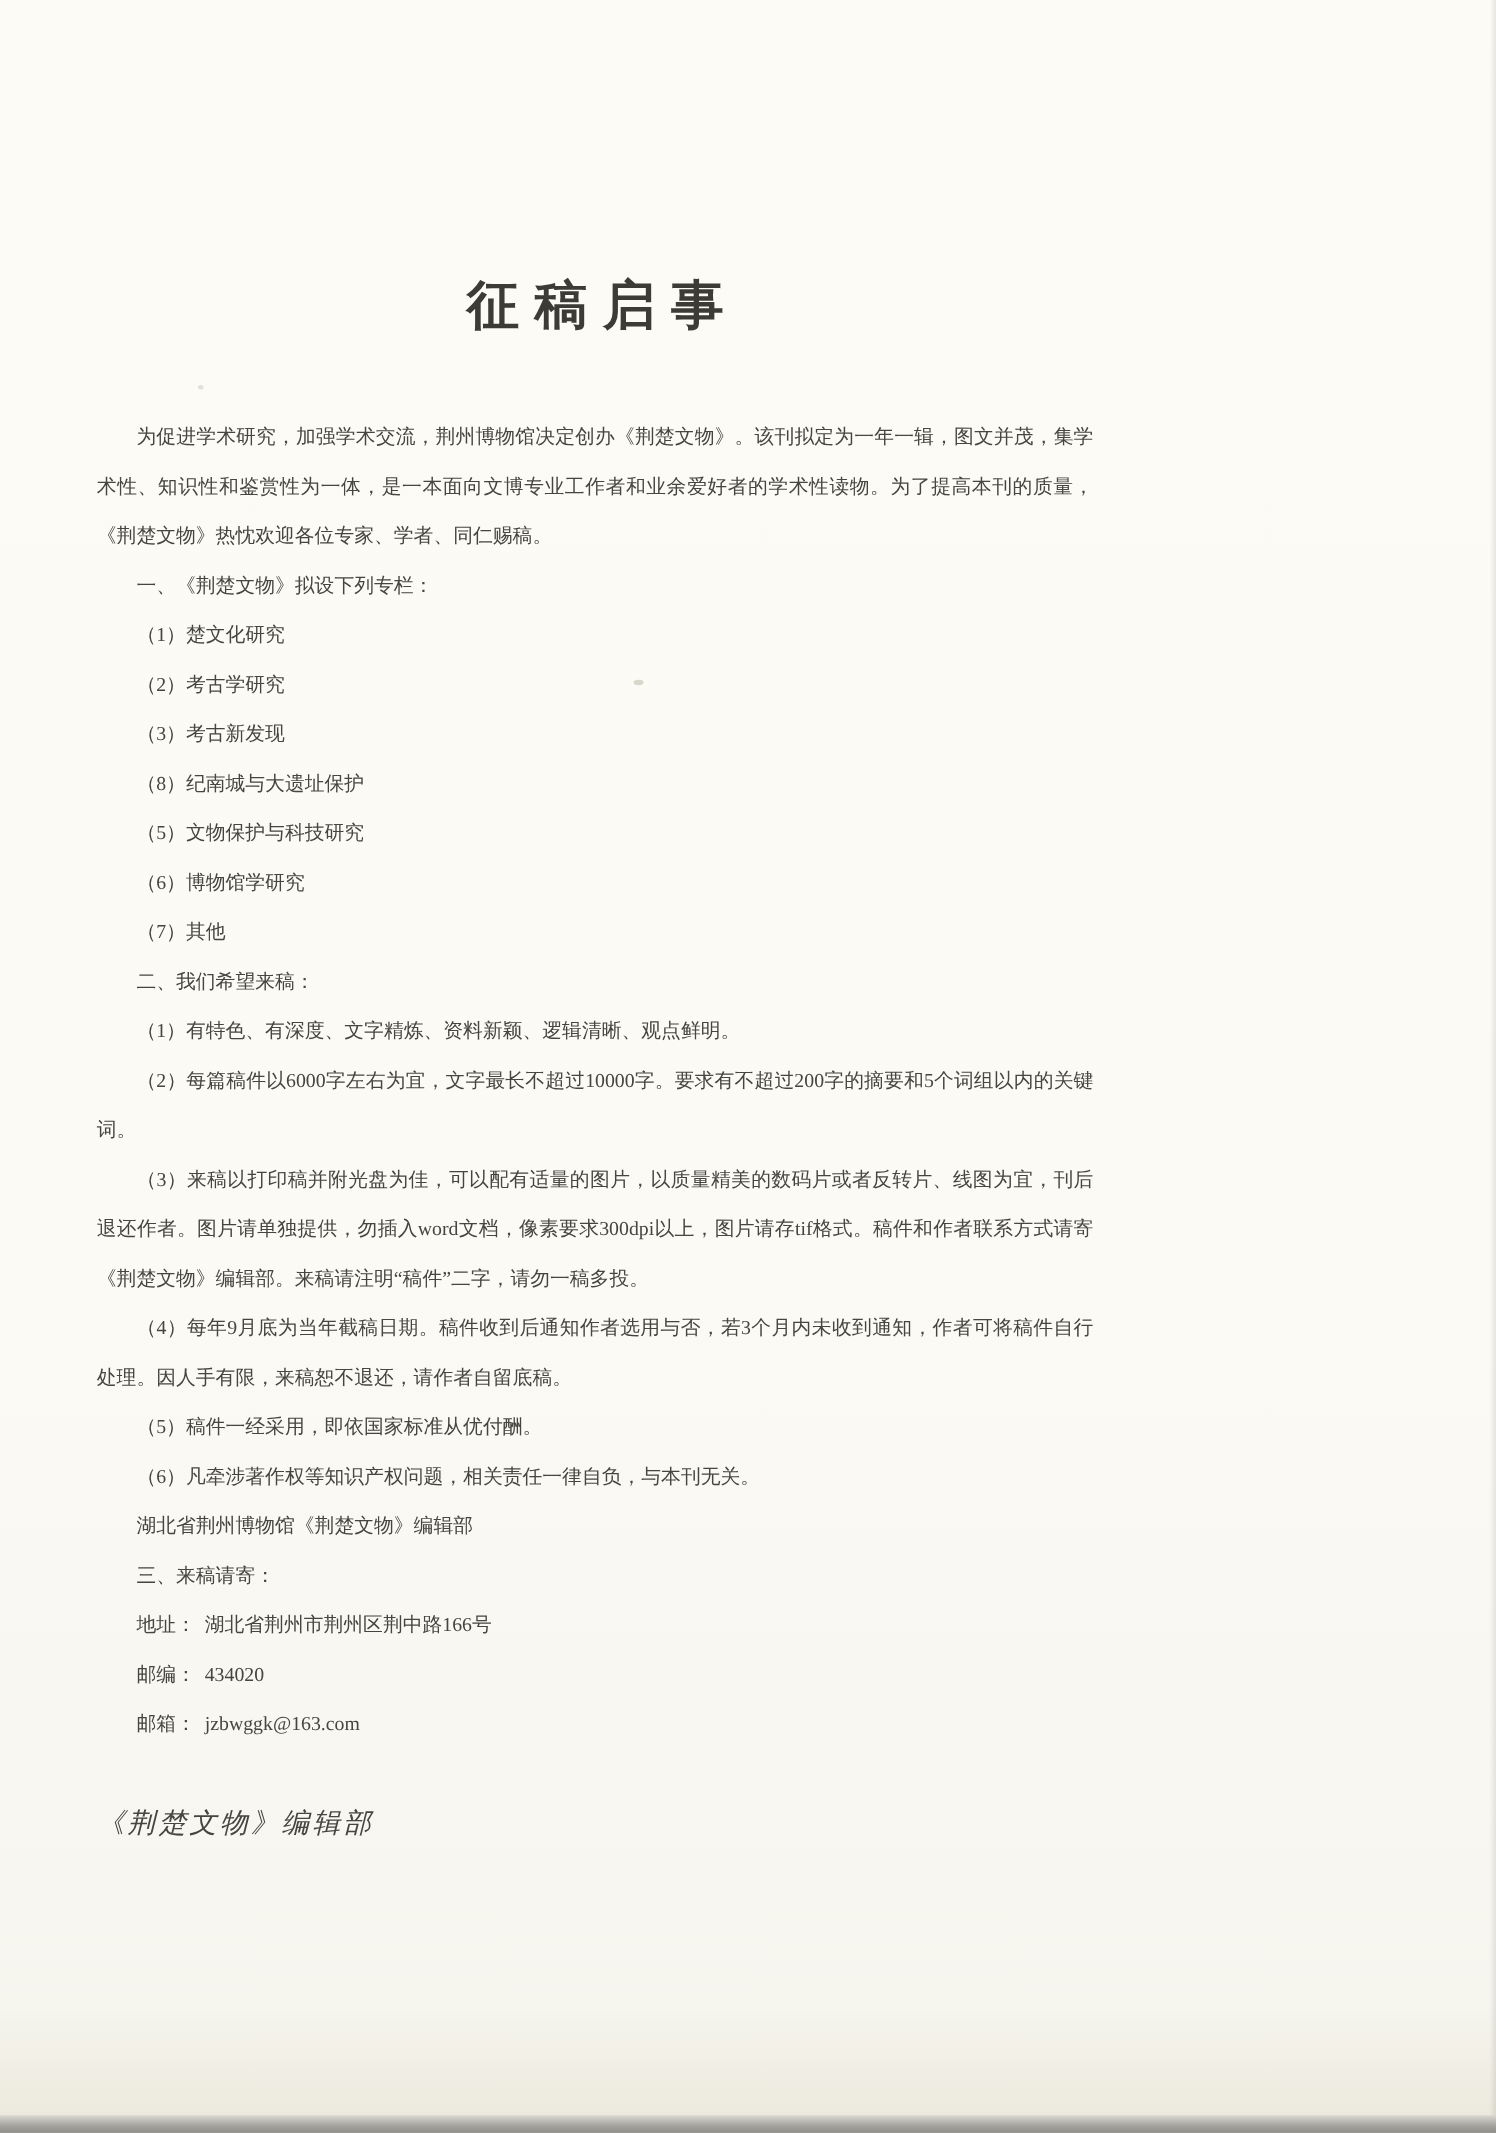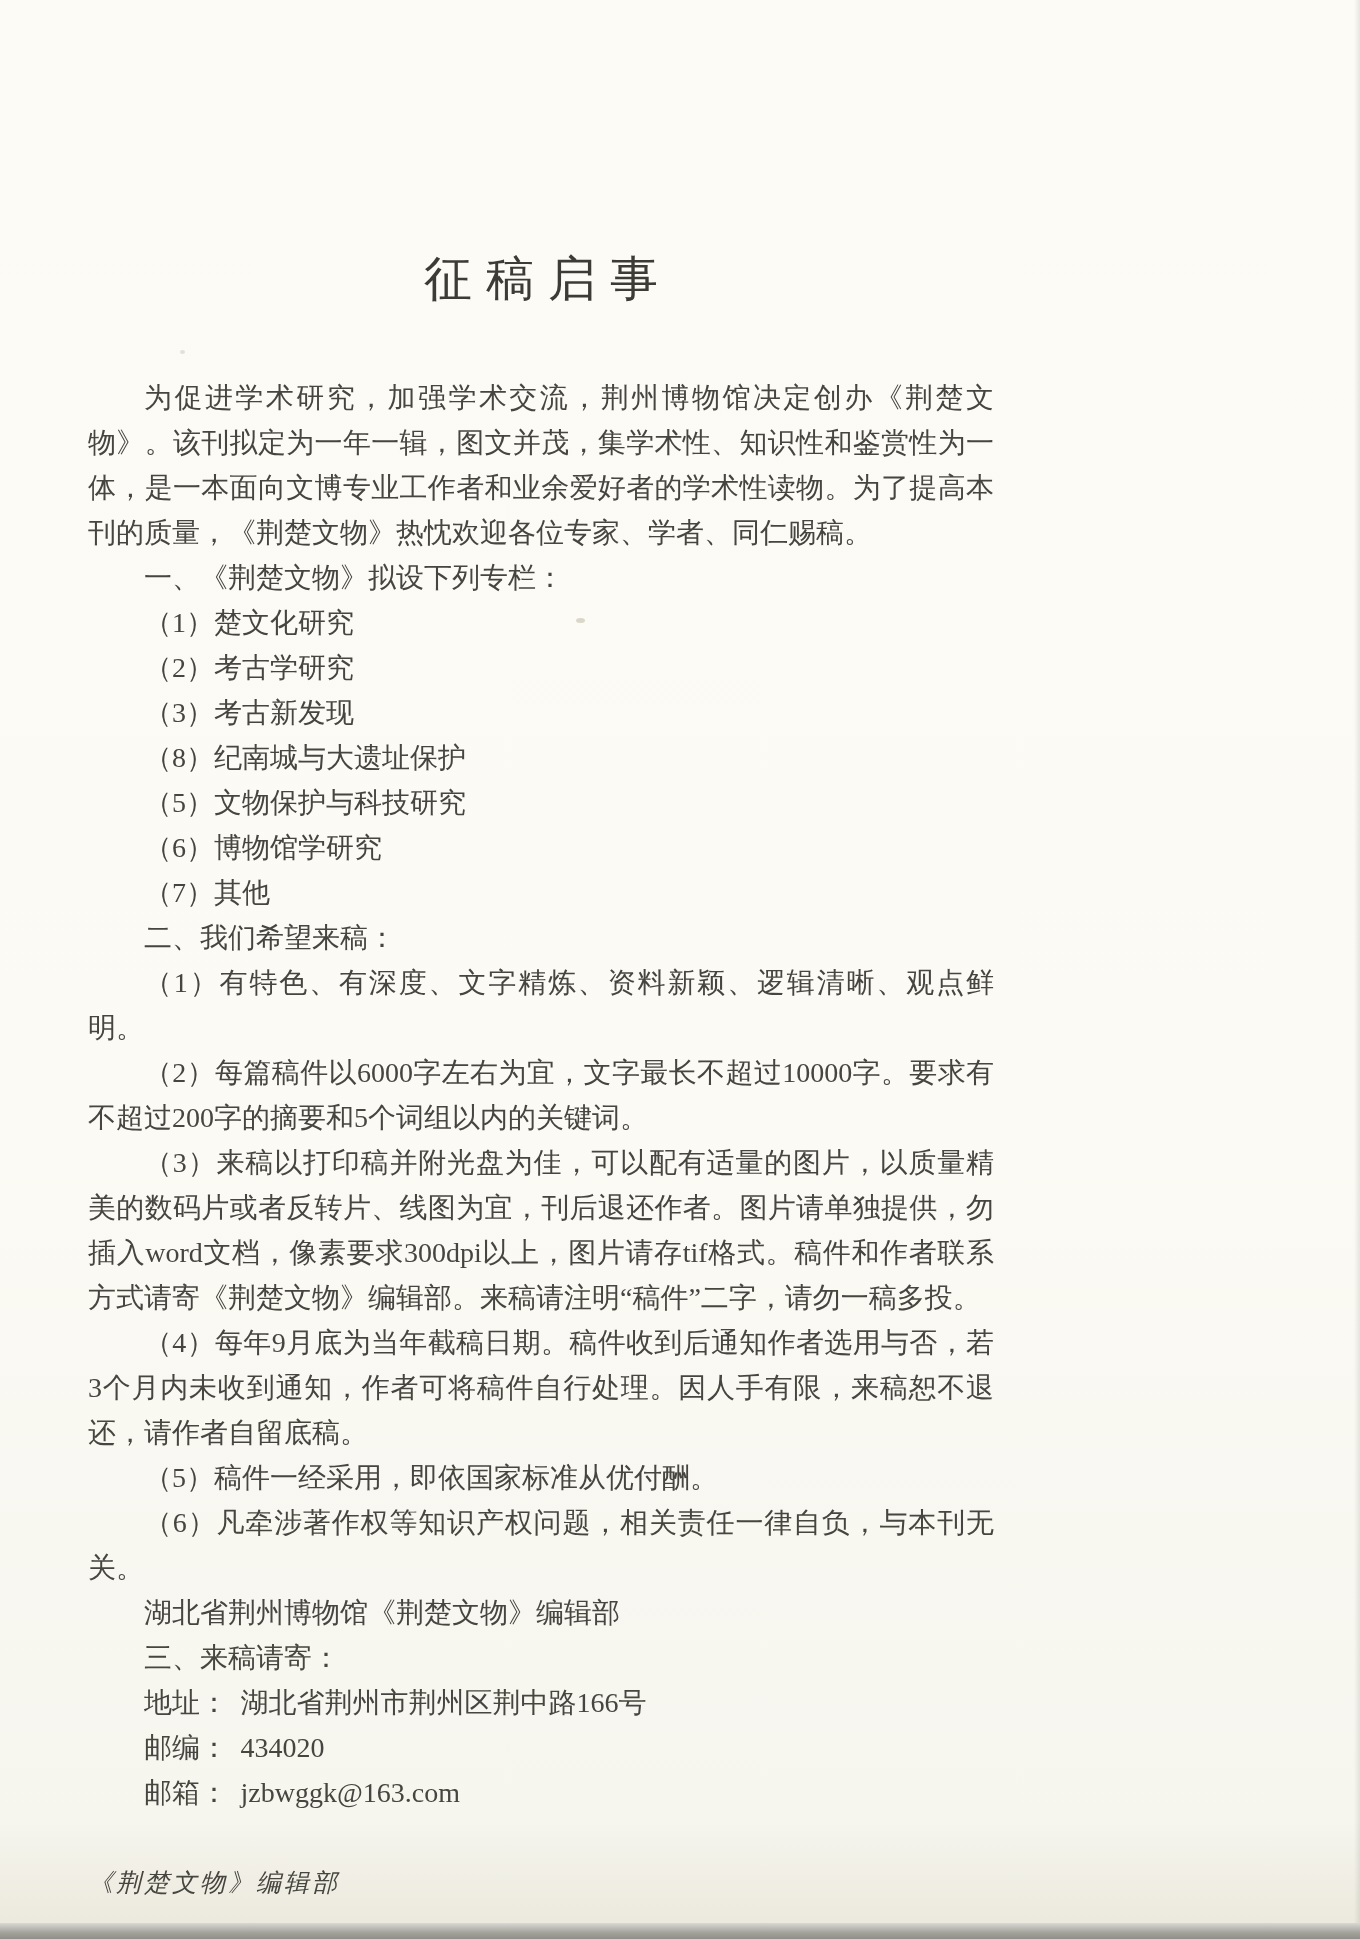--- a/index.html
+++ b/index.html
@@ -7,25 +7,25 @@
   .page {
     position:relative;
     width:1360px; height:1939px;
     overflow:hidden;
     background:linear-gradient(180deg,#fcfbf6 0%,#fbfaf4 60%,#f6f5ee 94%,#eceade 99%,#e6e4d9 100%);
     font-family:"Liberation Serif","DejaVu Serif",serif;
     color:#45443f;
   }
   .content { position:absolute; left:88px; top:0; width:906px; padding-top:250px; }
   .doc-title {
-    font-size:48px; line-height:58px; font-weight:normal;
+    font-size:48px; line-height:58px; font-weight:bold;
     text-align:center; letter-spacing:14px; text-indent:14px;
     color:#3c3b36; margin-bottom:67px;
   }
-  .content p { font-size:28px; line-height:45px; color:#46453f; }
+  .content p { font-size:18px; line-height:45px; color:#46453f; }
   .indent { text-indent:2em; }
   .just { text-align:justify; }
   .contact-label { display:inline; }
   .contact-value { margin-left:0.45em; }
   .signature {
     margin-top:45px; padding-right:50px;
     font-style:italic; font-size:25px !important; letter-spacing:3px; color:#53524b;
   }
   .scan-bottom {
     position:absolute; left:0; right:0; bottom:0; height:16px;

